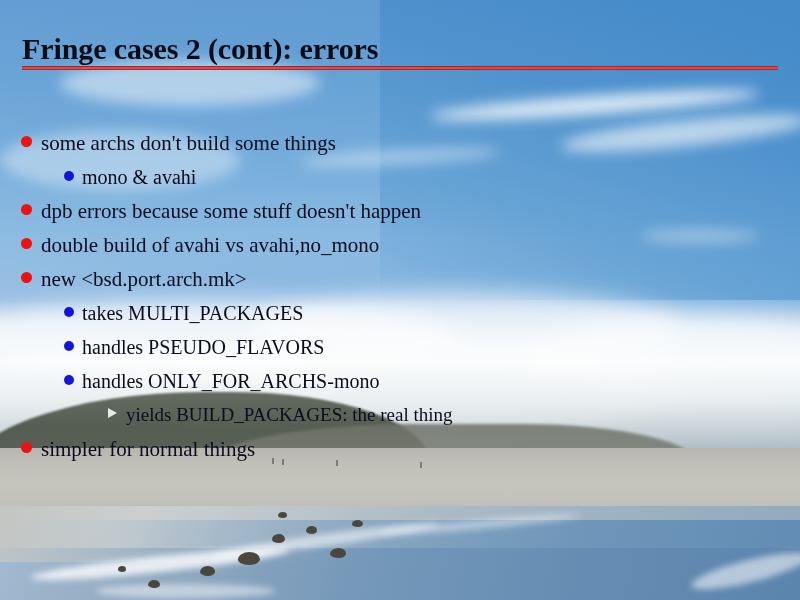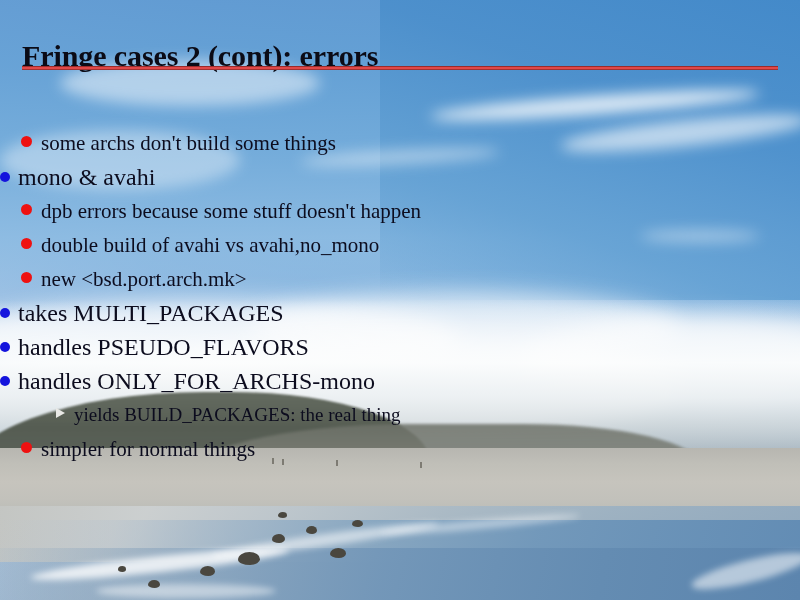--- a/index.html
+++ b/index.html
@@ -186,21 +186,21 @@
     position: absolute;
     width: 2px; height: 6px;
     background: #6d6a62;
     opacity: .8;
   }
 
   
   .title {
     position: absolute;
     left: 22px;
-    top: 39px;
+    top: 32px;
     font-size: 30px;
     font-weight: bold;
     color: #0b0b16;
     letter-spacing: -0.1px;
     white-space: nowrap;
   }
   .title-rule {
     position: absolute;
     left: 22px;
     top: 66px;
@@ -234,29 +234,29 @@
 
   
   .lvl1 { padding-left: 21px; font-size: 21px; line-height: 34px; }
   .lvl1 .marker {
     width: 11px; height: 11px; border-radius: 50%;
     background: #ee1111;
     margin-right: 9px;
     top: -3px;
   }
   
-  .lvl2 { font-size: 24px; line-height: 34px; }
+  .lvl2 { padding-left: 64px; font-size: 20px; line-height: 34px; }
   .lvl2 .marker {
     width: 10px; height: 10px; border-radius: 50%;
     background: #1414dd;
     margin-right: 8px;
     top: -3px;
   }
   
-  .lvl3 { padding-left: 56px; font-size: 19px; line-height: 34px; }
+  .lvl3 { padding-left: 108px; font-size: 19px; line-height: 34px; }
   .lvl3 .marker {
     width: 0; height: 0;
     border-left: 9px solid #e9e9e6;
     border-top: 5px solid transparent;
     border-bottom: 5px solid transparent;
     margin-right: 9px;
     top: -3px;
   }
 </style>
 </head>

